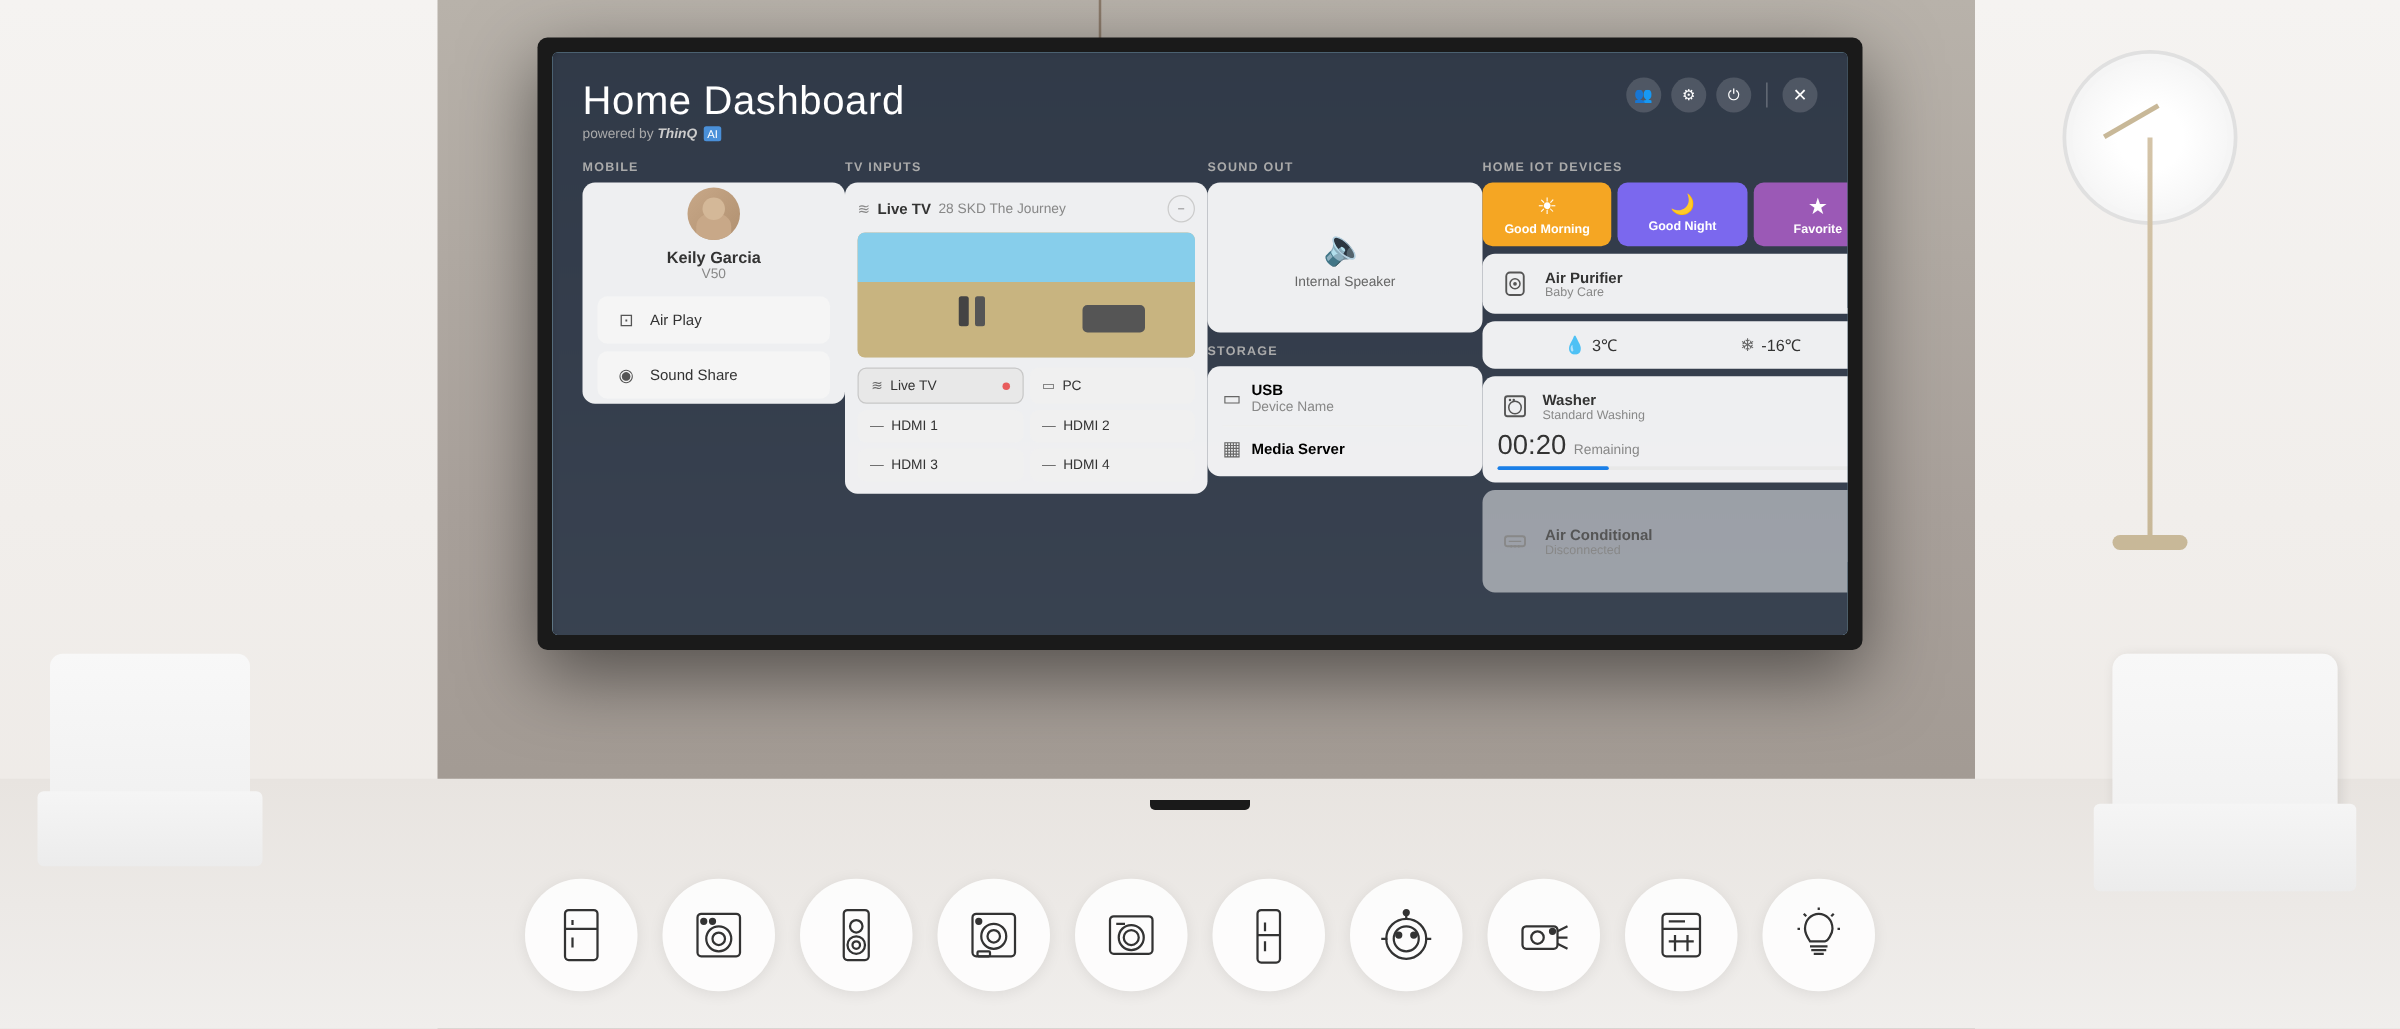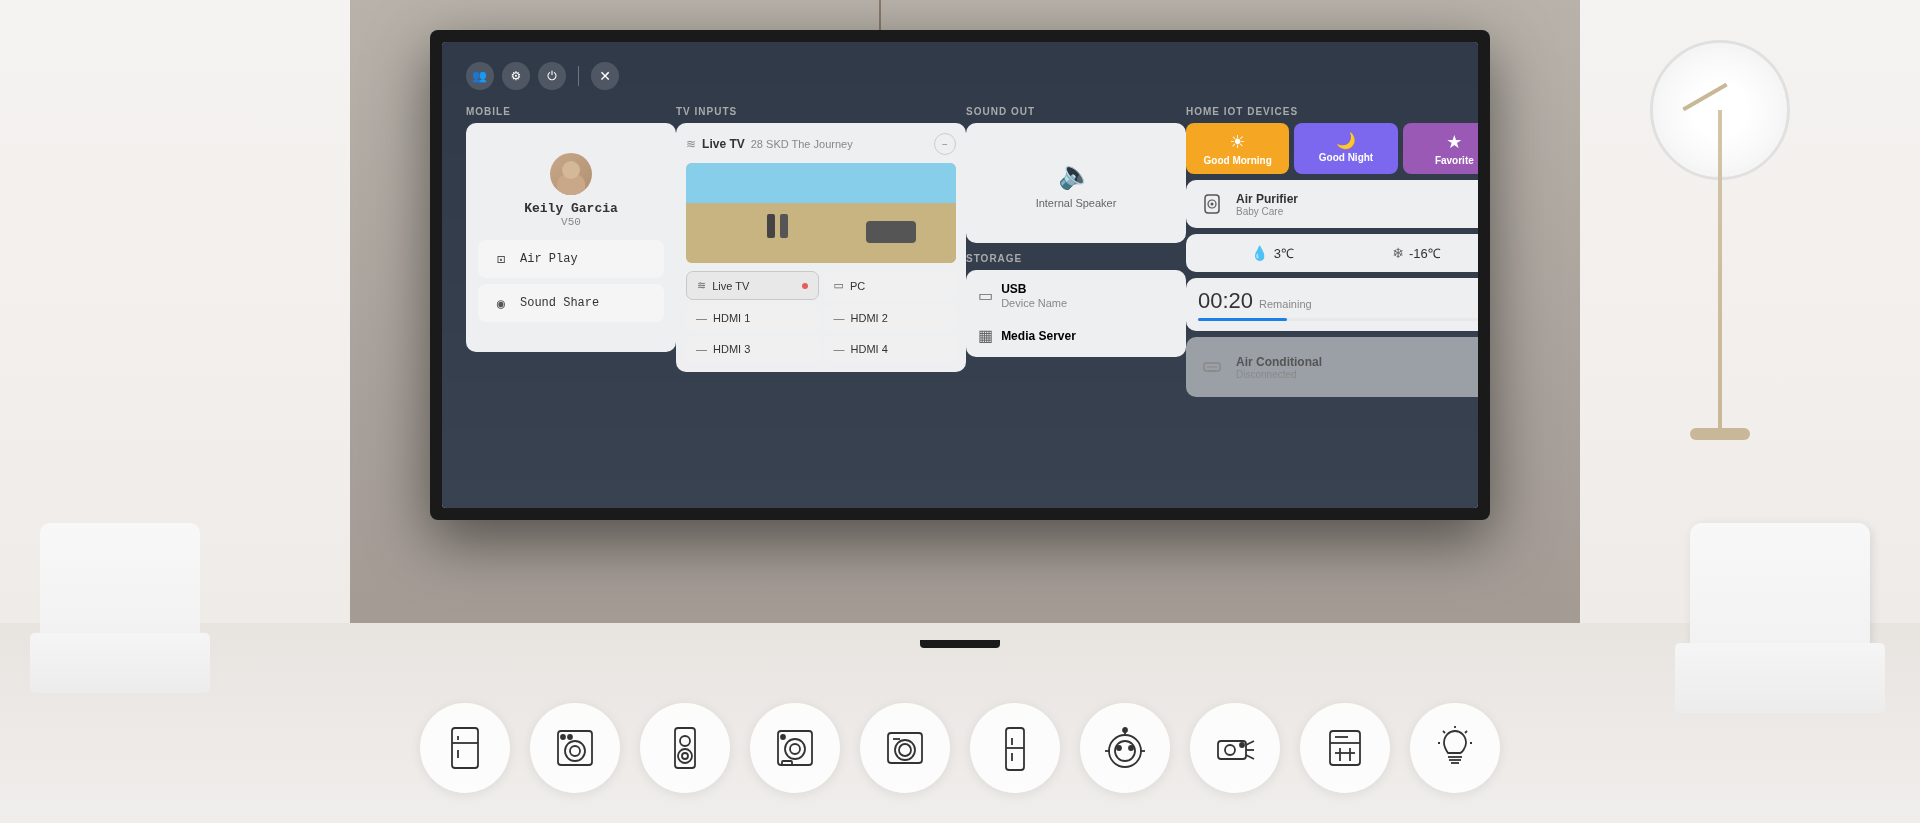--- a/index.html
+++ b/index.html
@@ -302,22 +302,21 @@
 
     
     .panel-card {
       background: rgba(255,255,255,0.92);
       border-radius: 10px;
       overflow: hidden;
     }
     .mobile-card {
       background: rgba(255,255,255,0.92);
       border-radius: 10px;
-      padding: 30px 12px;
-      font-family: Liberation Mono, monospace;
+      padding: 4px 12px;
     }
     .mobile-user {
       display: flex;
       flex-direction: column;
       align-items: center;
       margin-bottom: 12px;
     }
     .user-avatar {
       width: 42px;
       height: 42px;
@@ -691,21 +690,21 @@
     .washer-progress-fill {
       height: 100%;
       background: #1a7fe8;
       border-radius: 2px;
       width: 30%;
     }
 
     .ac-card {
       background: rgba(255,255,255,0.5);
       border-radius: 10px;
-      padding: 16px 12px;
+      padding: 27px 12px;
       display: flex;
       align-items: center;
       justify-content: space-between;
     }
     .ac-label {
       font-size: 12px;
       font-weight: 600;
       color: #555;
     }
     .ac-sub {
@@ -782,20 +781,28 @@
   <div class="chair-right-back"></div>
   <div class="chair-right-seat"></div>
 </div>
 
 <div class="tv-frame">
   <div class="tv-screen">
     <div class="dashboard">
       <div class="dashboard-content">
 
         <div class="dashboard-header">
+          <div class="dashboard-title-area">
+            <div class="dashboard-title">Home Dashboard</div>
+            <div class="thinq-label">
+              <span>powered by</span>
+              <span class="thinq-brand">ThinQ</span>
+              <span style="font-size:9px;background:#4a90d9;color:#fff;padding:1px 3px;border-radius:2px;margin-left:2px;">AI</span>
+            </div>
+          </div>
           <div class="header-controls">
             <div class="ctrl-btn">👥</div>
             <div class="ctrl-btn">⚙</div>
             <div class="ctrl-btn">⏻</div>
             <div class="ctrl-divider"></div>
             <div class="close-btn">✕</div>
           </div>
         </div>
 
         <div class="dashboard-grid">
@@ -939,20 +946,36 @@
                 <span class="temp-icon">💧</span>
                 <span class="temp-val">3℃</span>
               </div>
               <div class="temp-item">
                 <span class="temp-icon">❄</span>
                 <span class="temp-val">-16℃</span>
               </div>
             </div>
 
             <div class="washer-card panel-card">
+              <div class="washer-top">
+                <div class="washer-left">
+                  <div class="iot-device-icon">
+                    <svg width="20" height="20" viewBox="0 0 20 20" fill="none">
+                      <rect x="2" y="2" width="16" height="16" rx="2" stroke="#555" stroke-width="1.5"></rect>
+                      <circle cx="10" cy="11" r="5" stroke="#555" stroke-width="1.2"></circle>
+                      <circle cx="6" cy="5" r="1" fill="#555"></circle>
+                      <circle cx="9" cy="5" r="1" fill="#555"></circle>
+                    </svg>
+                  </div>
+                  <div>
+                    <div class="iot-device-name">Washer</div>
+                    <div class="iot-device-sub">Standard Washing</div>
+                  </div>
+                </div>
+              </div>
               <div class="washer-time">
                 <span class="washer-time-val">00:20</span>
                 <span class="washer-time-label">Remaining</span>
               </div>
               <div class="washer-progress">
                 <div class="washer-progress-fill"></div>
               </div>
             </div>
 
             <div class="ac-card">

